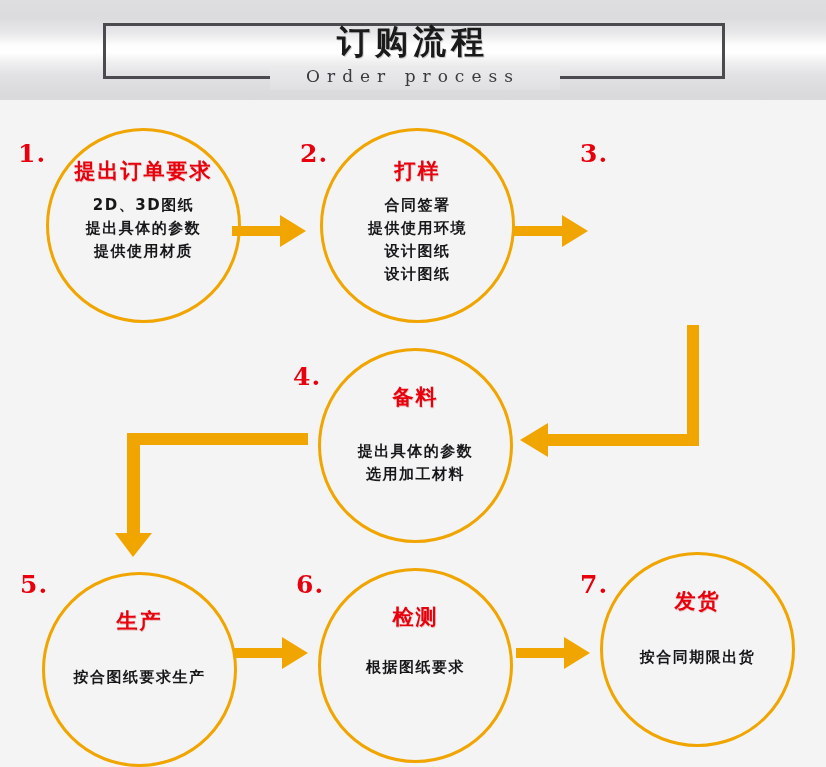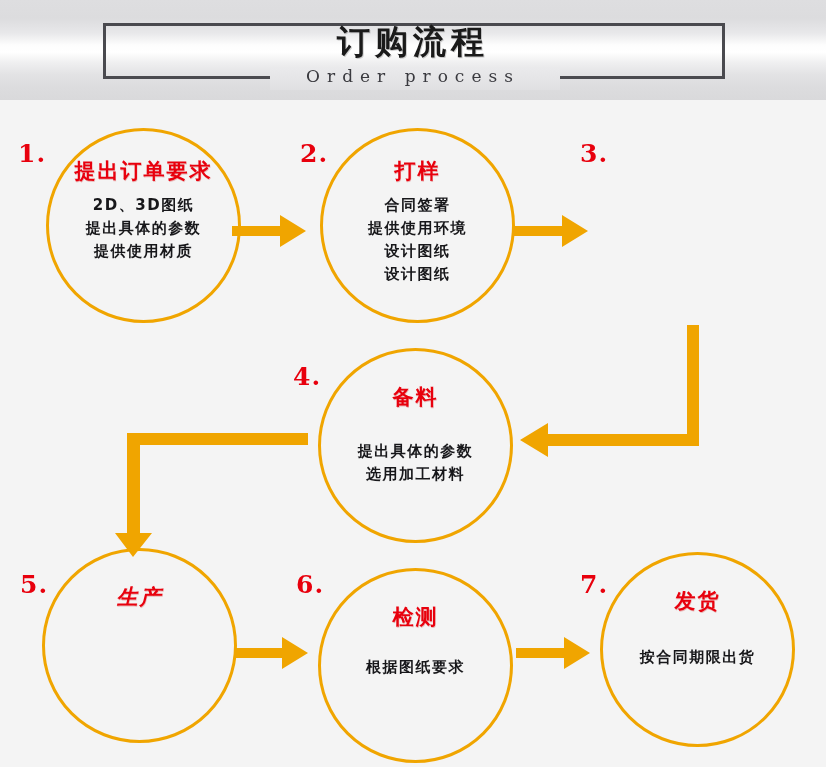--- a/index.html
+++ b/index.html
@@ -201,24 +201,25 @@
   <div class="node t-up2" style="left:318px; top:348px; width:195px; height:195px;">
     <div class="node-inner">
       <div class="node-title">备料</div>
       <div style="height:20px"></div>
       <div class="node-line">提出具体的参数</div>
       <div class="node-line">选用加工材料</div>
     </div>
   </div>
 
   <div class="step-num" style="left:20px; top:570px;">5.</div>
-  <div class="node t-up2" style="left:42px; top:548px; width:195px; height:195px;font-style:italic;">
+  <div class="node t-up2" style="left:42px; top:572px; width:195px; height:195px;">
     <div class="node-inner">
       <div class="node-title">生产</div>
       <div style="height:22px"></div>
+      <div class="node-line">按合图纸要求生产</div>
     </div>
   </div>
 
   <div class="step-num" style="left:296px; top:570px;">6.</div>
   <div class="node t-up2" style="left:318px; top:568px; width:195px; height:195px;">
     <div class="node-inner">
       <div class="node-title">检测</div>
       <div style="height:16px"></div>
       <div class="node-line">根据图纸要求</div>
     </div>

